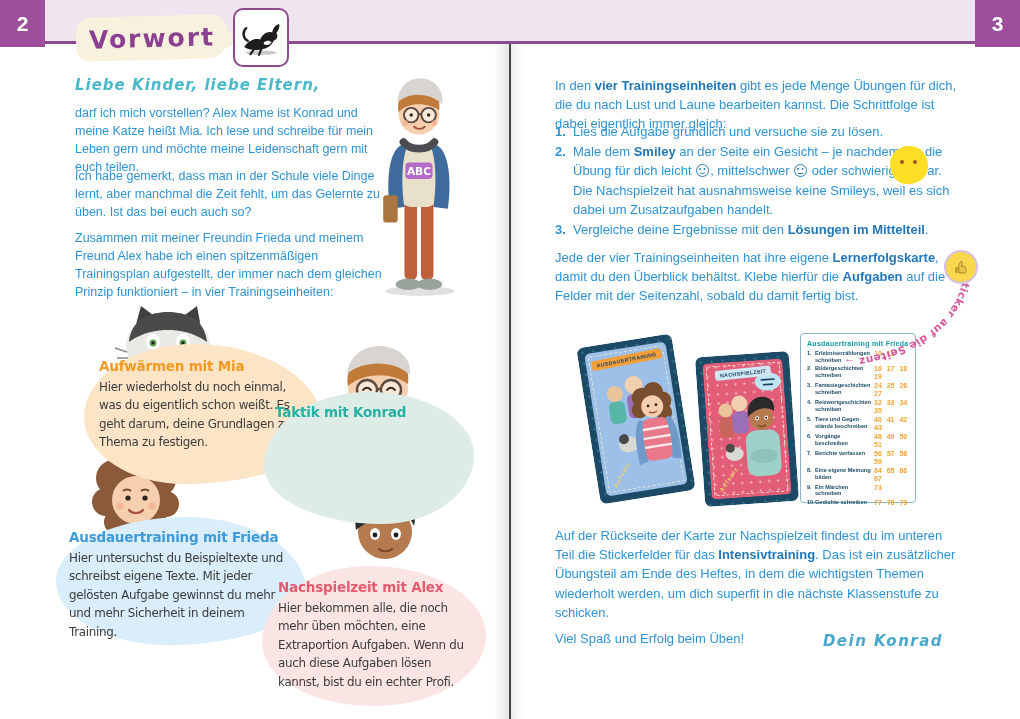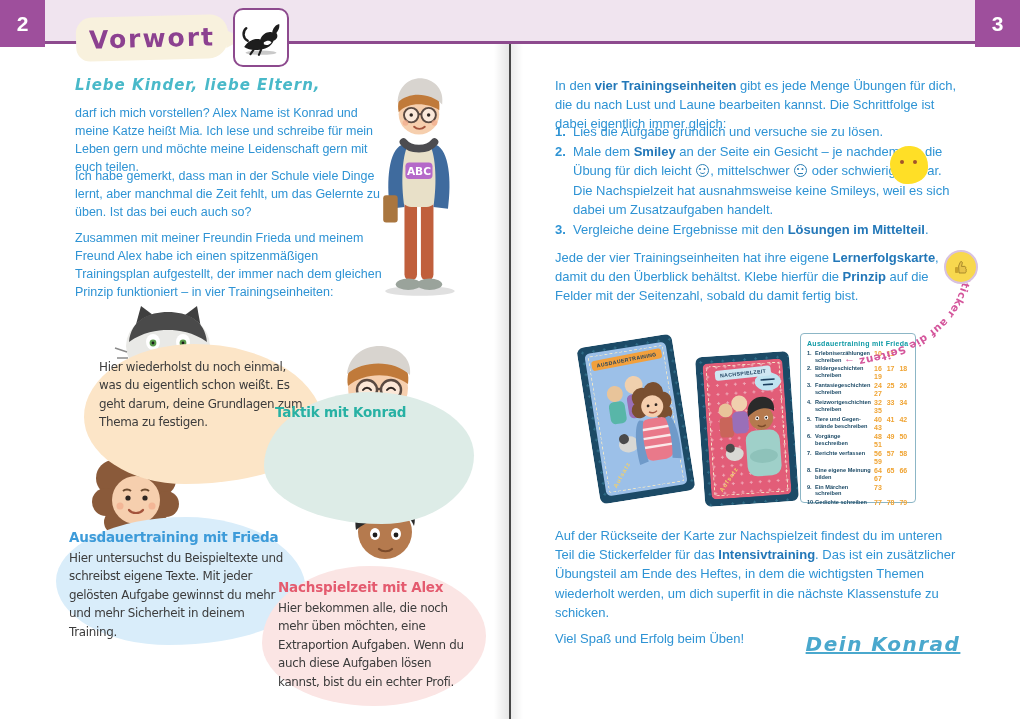--- a/index.html
+++ b/index.html
@@ -54,22 +54,22 @@
   .r-block{position:absolute;margin:0;color:#2e93d4;font-size:13px;line-height:1.48;z-index:2;}
   .r-block b{font-weight:bold;color:#2277b8;text-align:center;}
   .r-intro{left:555px;top:76px;width:404px;}
   .r-steps{left:555px;top:122px;width:404px;}
   .step{display:flex;margin-bottom:1px;}
   .step-num{width:18px;flex:none;font-weight:bold;}
   .step-text{flex:1;}
   .r-jede{left:555px;top:248px;width:404px;}
   .r-rueck{left:555px;top:526px;width:406px;}
   .r-viel{left:555px;top:629px;width:300px;}
-  .r-sig{position:absolute;left:788px;top:632px;width:190px;text-align:center;color:#4aa8cd;font-size:20px;
-         font-weight:bold;font-style:italic;letter-spacing:1.5px;font-family:"DejaVu Sans",sans-serif;z-index:2;text-decoration:underline;}
+  .r-sig{position:absolute;left:788px;top:632px;width:190px;text-align:center;color:#4aa8cd;font-size:15px;
+         font-weight:bold;font-style:italic;letter-spacing:1.5px;font-family:"DejaVu Sans",sans-serif;z-index:2;}
   
   .mini-smiley{display:inline-block;width:11px;height:11px;border:1.2px solid #2c7fb5;border-radius:50%;
                position:relative;vertical-align:-2px;margin:0 1px;}
   .mini-smiley::before{content:"";position:absolute;left:2px;top:3px;width:2px;height:2px;background:#2c7fb5;
                border-radius:50%;box-shadow:4.5px 0 0 #2c7fb5;}
   .mini-smiley.happy::after{content:"";position:absolute;left:2.5px;top:4.5px;width:5px;height:3.5px;
                border-bottom:1.2px solid #2c7fb5;border-radius:0 0 5px 5px;}
   .mini-smiley.neutral::after{content:"";position:absolute;left:3px;top:7.5px;width:5px;border-top:1.2px solid #2c7fb5;}
   .mini-smiley.sad::after{content:"";position:absolute;left:2.5px;top:6.5px;width:5px;height:3.5px;
                border-top:1.2px solid #2c7fb5;border-radius:5px 5px 0 0;}
@@ -229,20 +229,21 @@
       <path fill="#2a2a2a" d="M12 44 C8 22 24 6 45 8 C64 10 74 24 70 40 C66 30 58 24 48 24 C42 30 24 34 12 44 Z"></path>
       <ellipse cx="31" cy="48" rx="5" ry="6" fill="#fff"></ellipse>
       <ellipse cx="52" cy="48" rx="5" ry="6" fill="#fff"></ellipse>
       <circle cx="31" cy="49" r="2.4" fill="#1d1d1d"></circle>
       <circle cx="52" cy="49" r="2.4" fill="#1d1d1d"></circle>
       <path d="M35 63 C38 66 45 66 48 63" stroke="#7a4a2a" stroke-width="2.2" fill="none" stroke-linecap="round"></path>
     </svg>
   </div>
 
   <div class="blob orange">
+    <div class="blob-title">Aufwärmen mit Mia</div>
     <div class="blob-text">Hier wiederholst du noch einmal, was du eigentlich schon weißt. Es geht darum, deine Grundlagen zum Thema zu festigen.</div>
   </div>
   <div class="blob teal">
     <div class="blob-title">Taktik mit Konrad</div>
   </div>
   <div class="blob blue">
     <div class="blob-title">Ausdauertraining mit Frieda</div>
     <div class="blob-text">Hier untersuchst du Beispieltexte und schreibst eigene Texte. Mit jeder gelösten Aufgabe gewinnst du mehr und mehr Sicherheit in deinem Training.</div>
   </div>
   <div class="blob pink">
@@ -262,21 +263,21 @@
       <span class="step-text"><span>Male dem </span><b>Smiley</b><span> an der Seite ein Gesicht – je nachdem, ob die Übung für dich leicht </span><span class="mini-smiley happy"></span><span>, mittelschwer </span><span class="mini-smiley neutral"></span><span> oder schwierig </span><span class="mini-smiley sad"></span><span> war. Die Nachspielzeit hat ausnahmsweise keine Smileys, weil es sich dabei um Zusatzaufgaben handelt.</span></span>
     </div>
     <div class="step">
       <span class="step-num">3.</span>
       <span class="step-text"><span>Vergleiche deine Ergebnisse mit den </span><b>Lösungen im Mittelteil</b><span>.</span></span>
     </div>
   </div>
 
   <div class="smiley-blank"></div>
 
-  <p class="r-block r-jede"><span>Jede der vier Trainingseinheiten hat ihre eigene </span><b>Lernerfolgskarte</b><span>, damit du den Überblick behältst. Klebe hierfür die </span><b>Prinzip</b><span> auf die Felder mit der Seitenzahl, sobald du damit fertig bist.</span></p>
+  <p class="r-block r-jede"><span>Jede der vier Trainingseinheiten hat ihre eigene </span><b>Lernerfolgskarte</b><span>, damit du den Überblick behältst. Klebe hierfür die </span><b>Aufgaben</b><span> auf die Felder mit der Seitenzahl, sobald du damit fertig bist.</span></p>
 
   <div class="card card1">
     <div class="card-inner">
       <svg class="card-art" width="82" height="144" viewBox="0 0 82 144">
         <circle cx="24" cy="44" r="8" fill="#e8c49a"></circle>
           <rect x="16" y="52" width="16" height="22" rx="5" fill="#58b6a8"></rect>
         <circle cx="44" cy="38" r="9" fill="#f0d0ae"></circle>
           <rect x="35" y="47" width="18" height="24" rx="5" fill="#9a6fb8"></rect>
         <ellipse cx="30" cy="96" rx="10" ry="8" fill="#d8d8d4"></ellipse>
           <circle cx="26" cy="90" r="5" fill="#4a4a4a"></circle>

